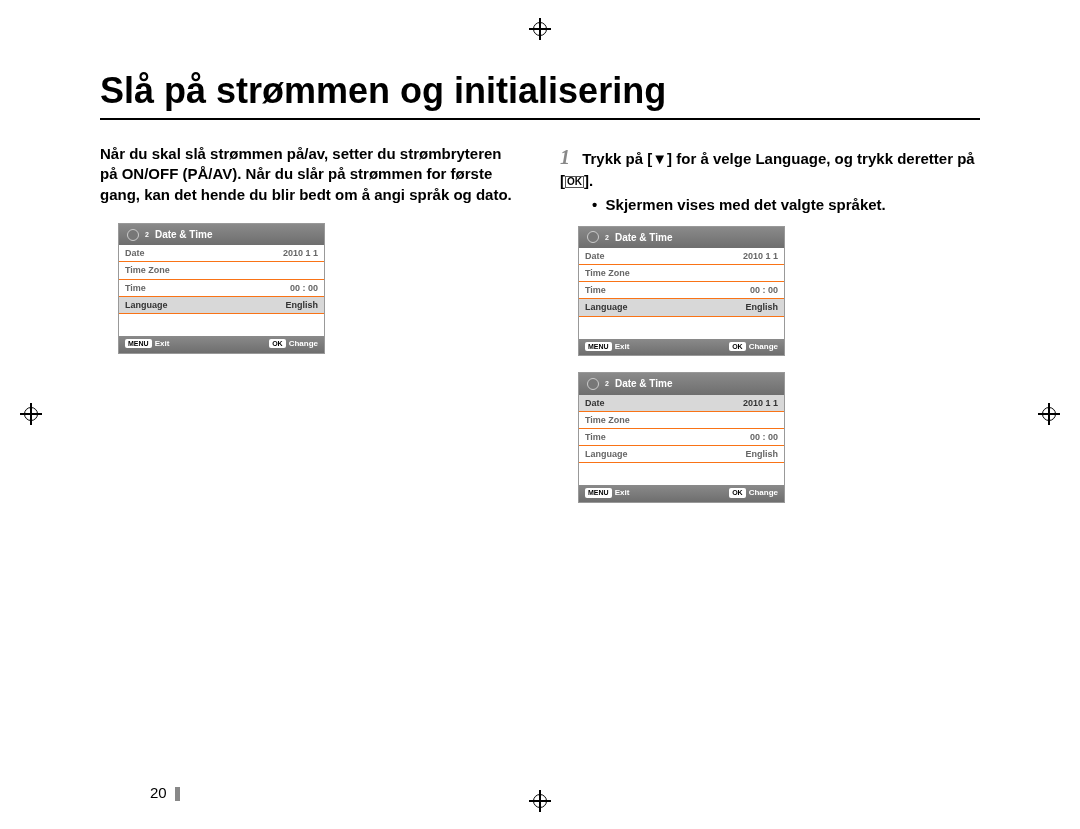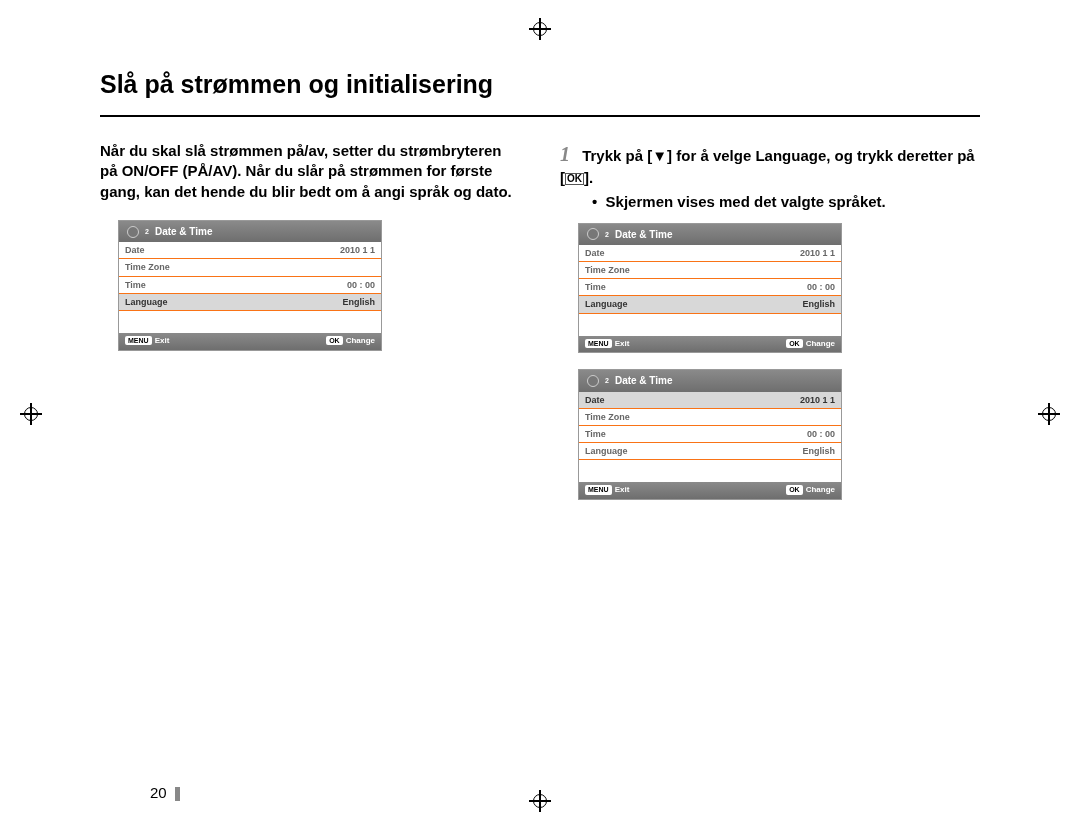--- a/index.html
+++ b/index.html
@@ -11,24 +11,24 @@
     color: #000;
     position: relative;
   }
   .page {
     position: absolute;
     left: 100px;
     top: 70px;
     width: 880px;
   }
   h1.title {
-    font-size: 25px;
+    font-size: 36px;
     font-weight: bold;
     border-bottom: 2px solid #000;
-    padding-bottom: 16px;
+    padding-bottom: 6px;
     margin-bottom: 24px;
     font-family: Arial, sans-serif;
   }
   .columns {
     display: flex;
     gap: 40px;
     font-weight: bold;
   }
   .col {
     flex: 1;
@@ -44,21 +44,21 @@
     font-size: 20px;
     color: #888;
     margin-right: 4px;
     display: inline-block;
     width: 14px;
   }
   .bullet { margin-left: 32px; margin-top: -6px; margin-bottom: 10px; }
 
   
   .menu-box {
-    width: 264px;
+    width: 207px;
     border: 1px solid #999;
     background: #f9f9f9;
     font-size: 9px;
     margin: 6px 0 16px 18px;
   }
   .menu-header {
     background: linear-gradient(#8a8a8a, #6e6e6e);
     color: #fff;
     padding: 4px 8px;
     font-size: 10px;

